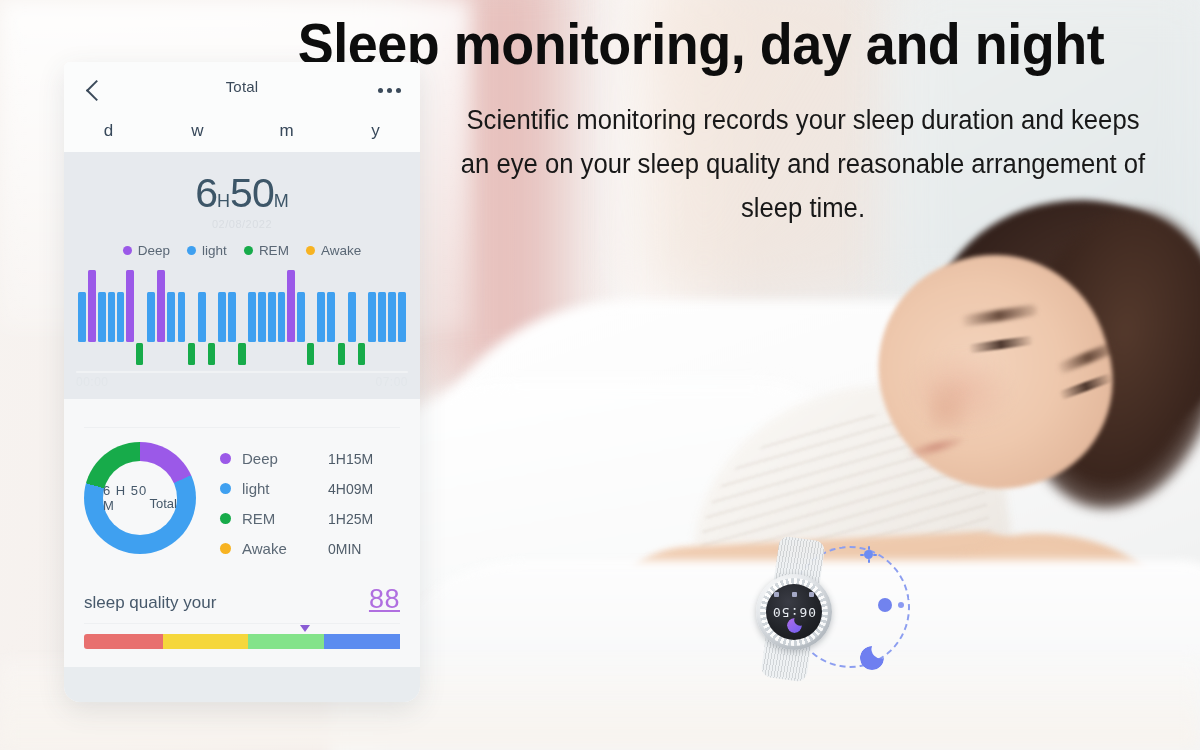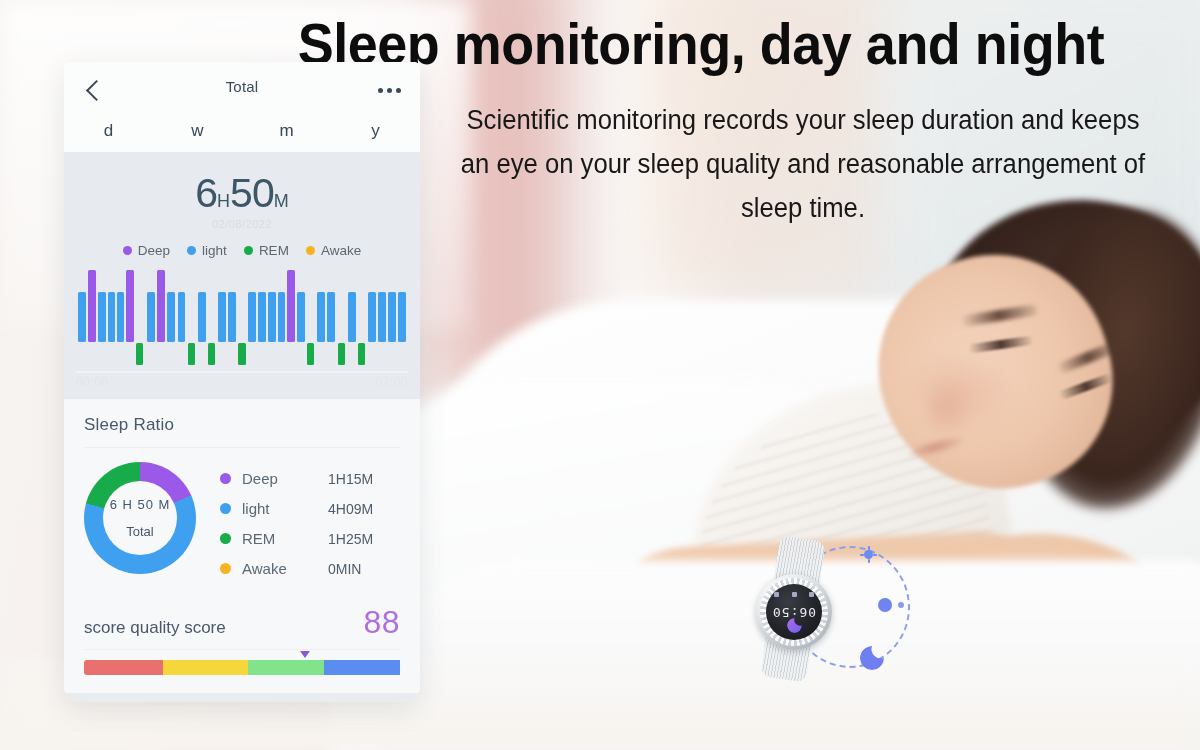--- a/index.html
+++ b/index.html
@@ -256,40 +256,40 @@
   .ratio-card { background:#f7f8f9; padding:16px 20px 10px; }
   .ratio-title { font-size:17px; color:#47596b; letter-spacing:.2px; }
   .hr { height:1px; background:#eef0f2; margin:12px 0 14px; }
   .ratio-body { display:flex; gap:24px; align-items:flex-start; }
 
   .donut { position:relative; width:112px; height:112px; flex:0 0 112px; }
   .donut .ring { width:112px; height:112px; border-radius:50%; }
   .donut .hole {
     position:absolute; left:19px; top:19px; width:74px; height:74px;
     border-radius:50%; background:#f7f8f9;
-    display:flex; flex-direction:column; align-items:center; justify-content:center;
+    display:flex; align-items:center; justify-content:center;
     color:#45586a;
   }
   .donut .hl1 { font-size:13px; letter-spacing:1px; }
   .donut .hl2 { font-size:13px; margin-top:12px; }
 
   .ratio-list { flex:1; padding-top:2px; }
   .ratio-row {
     display:flex; align-items:center; font-size:15px; color:#5b6875;
     height:30px;
   }
   .ratio-row .dot { width:11px; height:11px; margin-right:11px; }
   .ratio-row .nm { width:86px; }
   .ratio-row .vl { color:#4f5c69; font-size:14px; }
 
   
   .q-card { background:#f7f8f9; padding:10px 20px 18px; }
   .q-head { display:flex; justify-content:space-between; align-items:baseline; }
   .q-title { font-size:17px; color:#47596b; }
-  .q-score { font-size:32px; color:#b06fe0; letter-spacing:.5px; }
+  .q-score { font-size:27px; color:#b06fe0; letter-spacing:.5px;text-decoration:underline; }
   .q-bar {
     position:relative; height:15px; display:flex; border-radius:3px; overflow:visible; margin-top:6px;
   }
   .q-seg { height:15px; }
   .q-seg:first-child { border-radius:3px 0 0 3px; }
   .q-seg:last-child { border-radius:0 3px 3px 0; }
   .q-mark {
     position:absolute; top:-9px; width:0; height:0;
     border-left:5px solid transparent; border-right:5px solid transparent;
     border-top:7px solid #8a5cd4; transform:translateX(-5px);
@@ -468,21 +468,20 @@
         <div class="bar" style="left: 319.845px; width: 8.1547px; height: 50px; bottom: 23px; background: rgb(63, 160, 240);"></div>
       </div>
     <div class="axis-line"></div>
     <div class="axis-labels">
       <span>00:00</span>
       <span>07:00</span>
     </div>
   </div>
 
   <div class="ratio-card">
-    <div class="ratio-title">Sleep Ratio</div>
     <div class="hr"></div>
     <div class="ratio-body">
       <div class="donut">
         <div class="ring" id="donut-ring" style="background: conic-gradient(rgb(155, 89, 232) 0deg, rgb(155, 89, 232) 66.01deg, rgb(63, 160, 240) 66.01deg, rgb(63, 160, 240) 285.18deg, rgb(23, 171, 74) 285.18deg, rgb(23, 171, 74) 360deg);"></div>
         <div class="hole">
           <div class="hl1">6 H 50 M</div>
           <div class="hl2">Total</div>
         </div>
       </div>
       <div class="ratio-list">
@@ -505,21 +504,21 @@
           <i class="dot" style="background: rgb(247, 179, 34);"></i>
           <span class="nm">Awake</span>
           <span class="vl">0MIN</span>
         </div>
       </div>
     </div>
   </div>
 
   <div class="q-card">
     <div class="q-head">
-      <span class="q-title">score quality score</span>
+      <span class="q-title">sleep quality your</span>
       <span class="q-score" style="color: rgb(176, 111, 224);">88</span>
     </div>
     <div class="hr" style="margin:8px 0 10px;"></div>
     <div class="q-bar" id="qbar">
         <div class="q-seg" style="width: 25%; background: rgb(232, 112, 111);"></div>
         <div class="q-seg" style="width: 27%; background: rgb(245, 215, 60);"></div>
         <div class="q-seg" style="width: 24%; background: rgb(131, 227, 138);"></div>
         <div class="q-seg" style="width: 24%; background: rgb(91, 140, 240);"></div>
         <div class="q-mark" style="left: 70%;"></div>
       </div>

